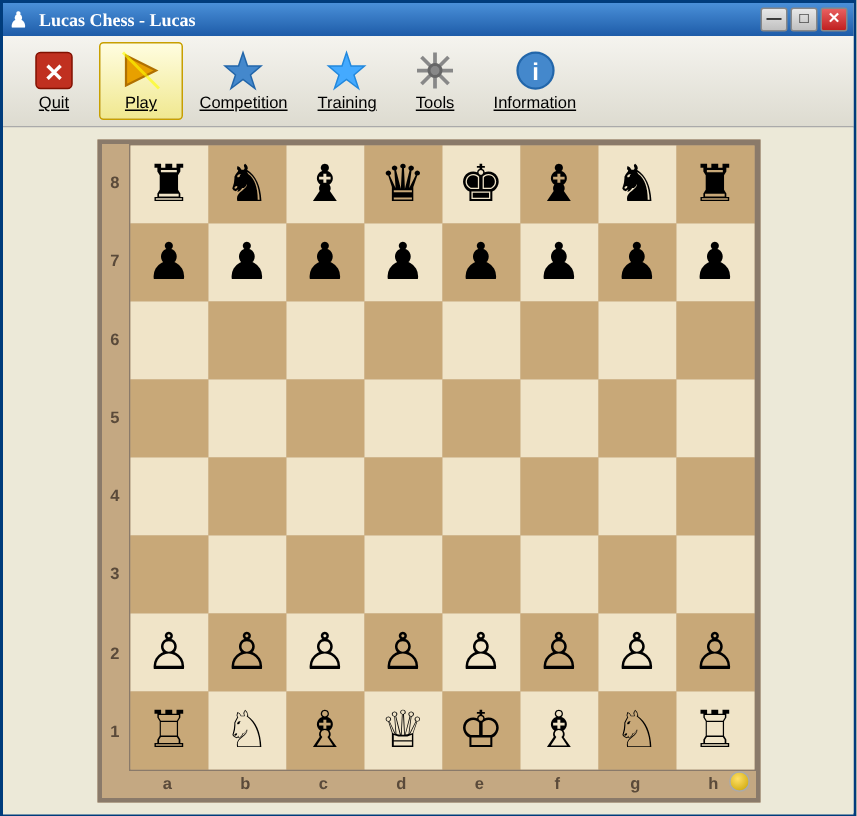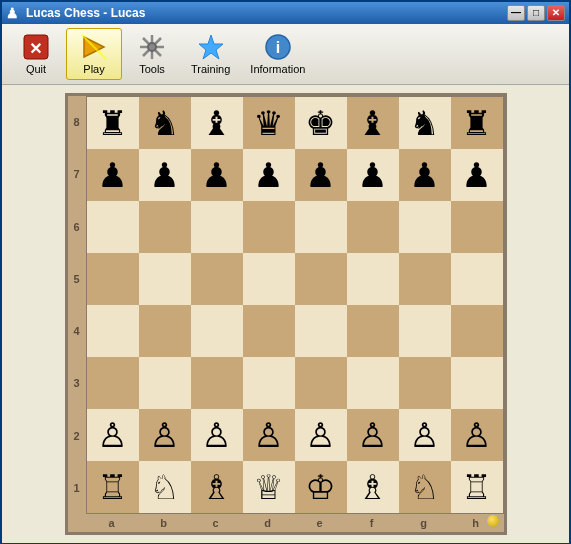--- a/index.html
+++ b/index.html
@@ -35,20 +35,21 @@
 
     .title-bar-icon {
       width: 16px;
       height: 16px;
       margin-right: 4px;
       font-size: 14px;
     }
 
     .title-bar-text {
       flex: 1;
+      font-family: Liberation Serif, serif;
     }
 
     .title-bar-buttons {
       display: flex;
       gap: 2px;
     }
 
     .title-bar-btn {
       width: 18px;
       height: 16px;
@@ -105,20 +106,21 @@
       margin-bottom: 2px;
       height: 28px;
       display: flex;
       align-items: center;
       justify-content: center;
     }
 
     .toolbar-label {
       font-size: 11px;
       white-space: nowrap;
+      text-decoration: underline;
     }
 
     
     .content {
       flex: 1;
       display: flex;
       align-items: center;
       justify-content: center;
       background: #ece9d8;
       padding: 8px;
@@ -253,42 +255,50 @@
     <div class="toolbar-btn active">
       <div class="toolbar-icon">
         <svg width="28" height="28" viewBox="0 0 28 28">
           <polygon points="4,4 24,14 4,24" fill="#e8a000" stroke="#b07000" stroke-width="1.5"></polygon>
           <line x1="2" y1="2" x2="26" y2="26" stroke="yellow" stroke-width="2" opacity="0.6"></line>
         </svg>
       </div>
       <span class="toolbar-label">Play</span>
     </div>
 
-
+    <div class="toolbar-btn">
+      <div class="toolbar-icon">
+        <svg width="28" height="28" viewBox="0 0 28 28">
+          <polygon points="14,2 17,11 26,11 19,17 22,26 14,20 6,26 9,17 2,11 11,11" fill="#4488cc" stroke="#2266aa" stroke-width="1"></polygon>
+        </svg>
+      </div>
+      <span class="toolbar-label">Competition</span>
+    </div>
+
+
+    <div class="toolbar-btn">
+      <div class="toolbar-icon">
+        <svg width="28" height="28" viewBox="0 0 28 28">
+          <polygon points="14,2 17,11 26,11 19,17 22,26 14,20 6,26 9,17 2,11 11,11" fill="#44aaff" stroke="#2288dd" stroke-width="1"></polygon>
+        </svg>
+      </div>
+      <span class="toolbar-label">Training</span>
+    </div>
 
     <div class="toolbar-btn">
       <div class="toolbar-icon">
         <svg width="28" height="28" viewBox="0 0 28 28">
           <line x1="14" y1="2" x2="14" y2="26" stroke="#888" stroke-width="2.5"></line>
           <line x1="2" y1="14" x2="26" y2="14" stroke="#888" stroke-width="2.5"></line>
           <line x1="5" y1="5" x2="23" y2="23" stroke="#888" stroke-width="2.5"></line>
           <line x1="23" y1="5" x2="5" y2="23" stroke="#888" stroke-width="2.5"></line>
           <circle cx="14" cy="14" r="4" fill="none" stroke="#666" stroke-width="2"></circle>
         </svg>
       </div>
       <span class="toolbar-label">Tools</span>
-    </div>
-
-    <div class="toolbar-btn">
-      <div class="toolbar-icon">
-        <svg width="28" height="28" viewBox="0 0 28 28">
-          <polygon points="14,2 17,11 26,11 19,17 22,26 14,20 6,26 9,17 2,11 11,11" fill="#44aaff" stroke="#2288dd" stroke-width="1"></polygon>
-        </svg>
-      </div>
-      <span class="toolbar-label">Training</span>
     </div>
 
 
     <div class="toolbar-btn">
       <div class="toolbar-icon">
         <svg width="28" height="28" viewBox="0 0 28 28">
           <circle cx="14" cy="14" r="12" fill="#4488cc" stroke="#2266aa" stroke-width="1.5"></circle>
           <text x="14" y="20" text-anchor="middle" fill="white" font-size="16" font-weight="bold">i</text>
         </svg>
       </div>

